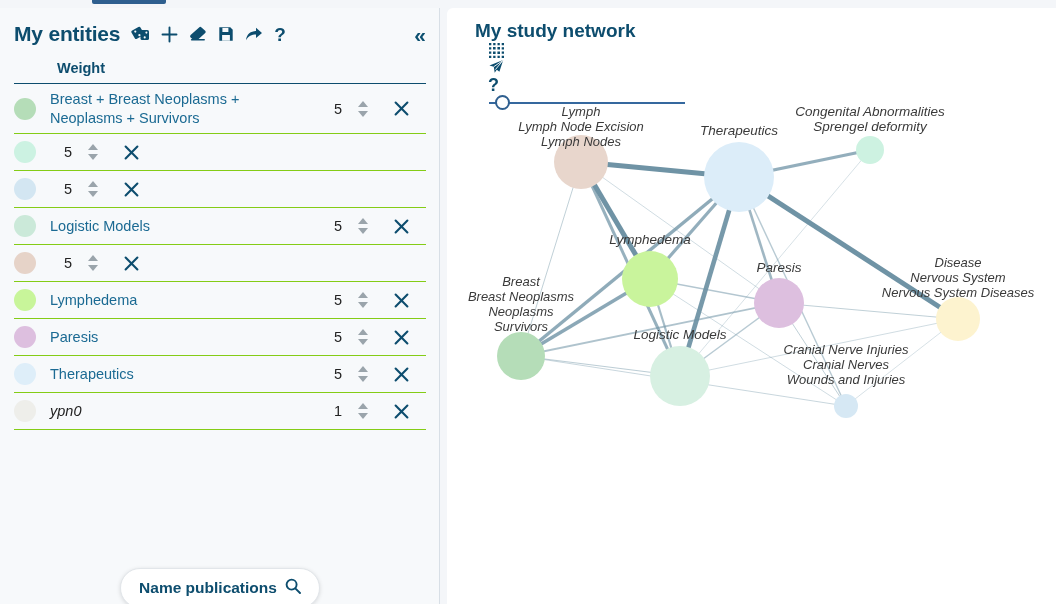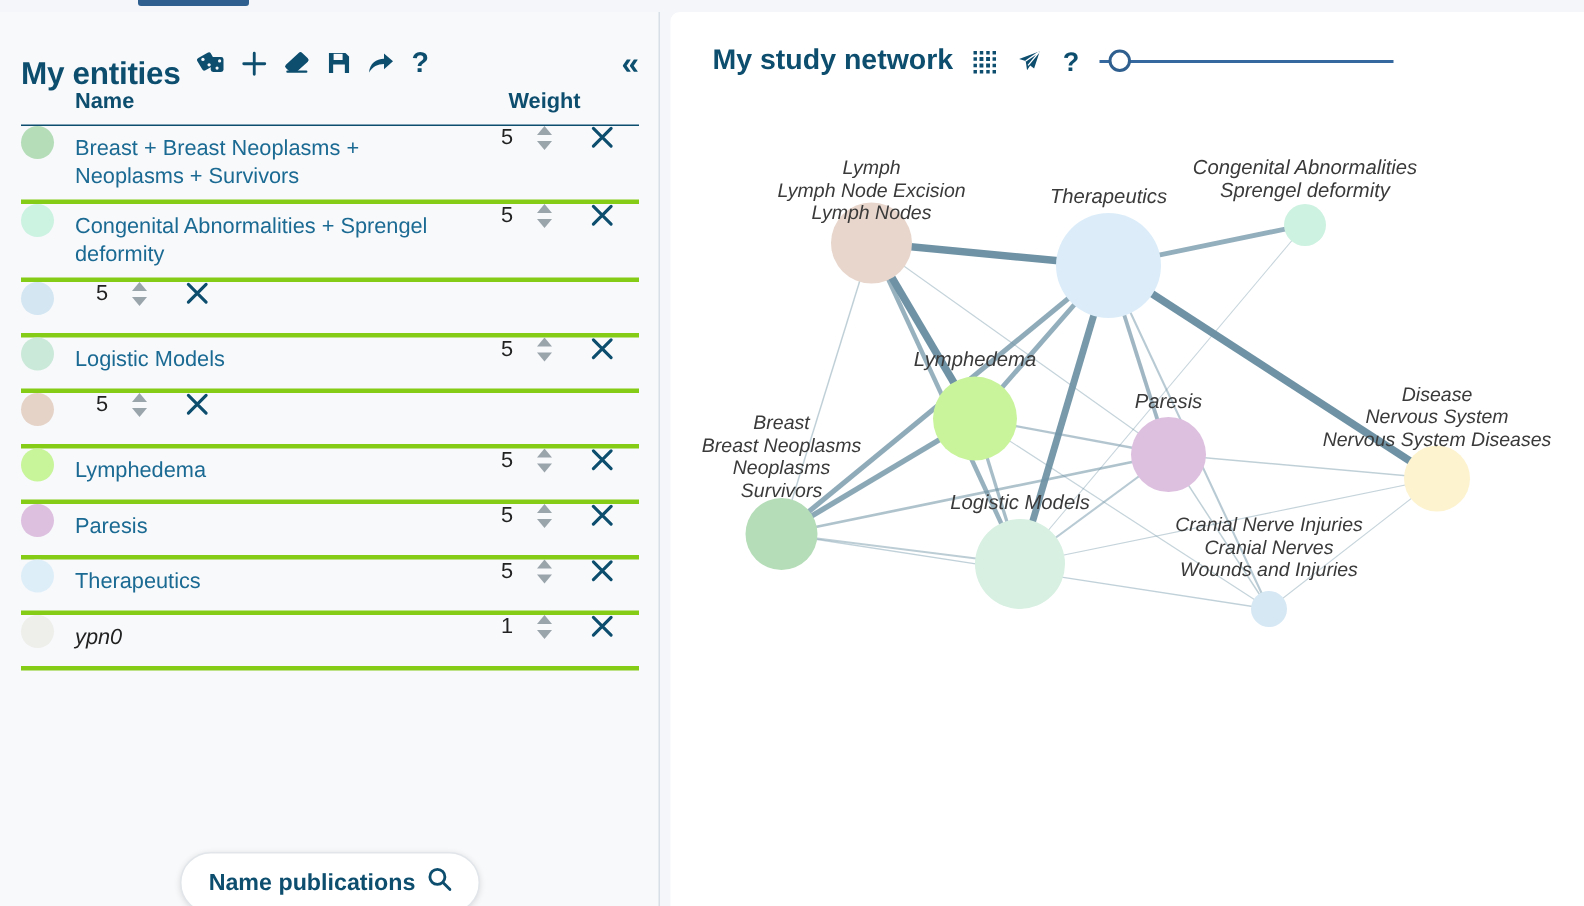--- a/index.html
+++ b/index.html
@@ -27,21 +27,21 @@
     background: #f7f9fb;
     border-right: 1px solid #d8dfe6;
   }
   .panel-header {
     position: absolute; left: 14px; top: 14px;
     display: flex; align-items: center; gap: 0px;
     width: 412px;
   }
   .panel-title {
     font-size: 21px; font-weight: bold; color: #0d4d6e;
-    letter-spacing: -0.2px; white-space: nowrap; margin-top: 16px;
+    letter-spacing: -0.2px; white-space: nowrap;
   }
   .hdr-icon {
     color: #0d4d6e; margin-left: 11px;
     display: inline-flex; align-items: center; justify-content: center;
     cursor: pointer;
   }
   .hdr-icon svg { display: block; }
   .collapse-btn {
     margin-left: auto; color: #0d5070;
     font-size: 21px; font-weight: bold; cursor: pointer;
@@ -55,23 +55,23 @@
     font-size: 14.5px; font-weight: bold; color: #0d4d6e;
     padding-bottom: 7px;
     border-bottom: 1.5px solid #0d4d6e;
   }
   .col-dot { width: 36px; flex: 0 0 36px; }
   .col-name { flex: 1 1 auto; }
   .col-weight { width: 62px; flex: 0 0 62px; text-align: center; }
   .col-spin  { width: 32px; flex: 0 0 32px; }
 
   .row {
-    display: flex; align-items: flex-start;
+    display: flex; align-items: center;
     min-height: 37px;
-    border-bottom: 3px solid #84cc16;
+    border-bottom: 1px solid #84cc16;
     font-size: 14.5px;
   }
   .row .dot-cell { width: 36px; flex: 0 0 36px; display: flex; align-items: center; }
   .dot { width: 22px; height: 22px; border-radius: 50%; display: block; }
   .row .name-cell {
     flex: 1 1 auto; color: #1b6a93; line-height: 1.28;
     padding: 6px 6px 6px 0;
   }
   .row .name-cell.plain { color: #222; font-style: italic; }
   .row .weight-cell {
@@ -108,22 +108,22 @@
   }
 
   
   .right-panel {
     position: absolute; left: 447px; top: 8px;
     width: 609px; height: 596px;
     background: #ffffff;
     border-radius: 6px 0 0 0;
   }
   .net-header {
-    position: absolute; left: 28px; top: 22px;
-    display: flex; align-items: center;
+    position: absolute; left: 28px; top: 12px;
+    display: flex;  flex-direction: column;
   }
   .net-title {
     font-size: 19px; font-weight: bold; color: #0d4d6e;
     white-space: nowrap;
   }
   .net-icon { color: #0d4d6e; margin-left: 13px; cursor: pointer;
               display: inline-flex; align-items: center; }
   .net-icon svg { display: block; }
   .slider { margin-left: 14px; position: relative; width: 196px; height: 18px; }
   .slider .track {
@@ -204,21 +204,20 @@
       </span>
 
       <span class="hdr-icon" title="help" style="font-size:19px;font-weight:bold;line-height:1;">?</span>
 
       <span class="collapse-btn">«</span>
     </div>
 
     <div class="tbl">
       <div class="tbl-head">
         <span class="col-dot"></span>
-        <span class="col-name">Name</span>
         <span class="col-weight">Weight</span>
         <span class="col-spin"></span>
       </div>
       <div id="rows">
           <div class="row">
             <span class="dot-cell">
               <span class="dot" style="background:#b5ddb8"></span>
             </span>
             <span class="name-cell">Breast + Breast Neoplasms + Neoplasms + Survivors</span>
             <span class="weight-cell">5</span>
@@ -229,21 +228,20 @@
             <span class="del-cell">
               <svg width="15" height="15" viewBox="0 0 15 15">
                 <path d="M1.6 1.6 13.4 13.4M13.4 1.6 1.6 13.4" stroke="currentColor" stroke-width="2.1" stroke-linecap="round"></path>
               </svg>
             </span>
           </div>
           <div class="row">
             <span class="dot-cell">
               <span class="dot" style="background:#ccf2e2"></span>
             </span>
-            <span class="name-cell">Congenital Abnormalities + Sprengel deformity</span>
             <span class="weight-cell">5</span>
             <span class="spin">
               <span class="arrow up"></span>
               <span class="arrow dn"></span>
             </span>
             <span class="del-cell">
               <svg width="15" height="15" viewBox="0 0 15 15">
                 <path d="M1.6 1.6 13.4 13.4M13.4 1.6 1.6 13.4" stroke="currentColor" stroke-width="2.1" stroke-linecap="round"></path>
               </svg>
             </span>

